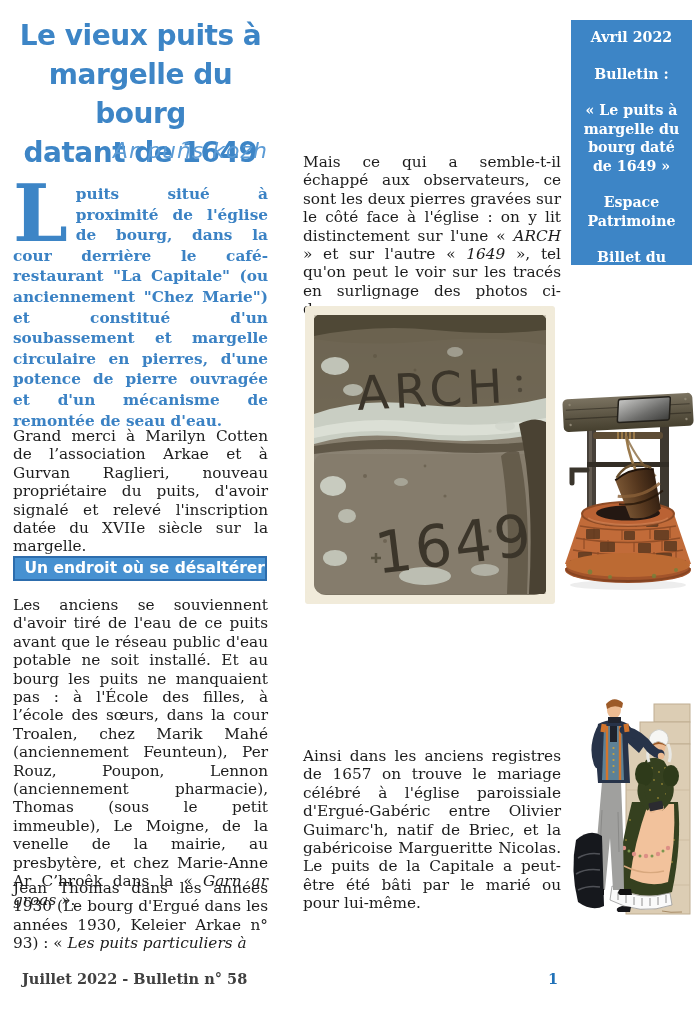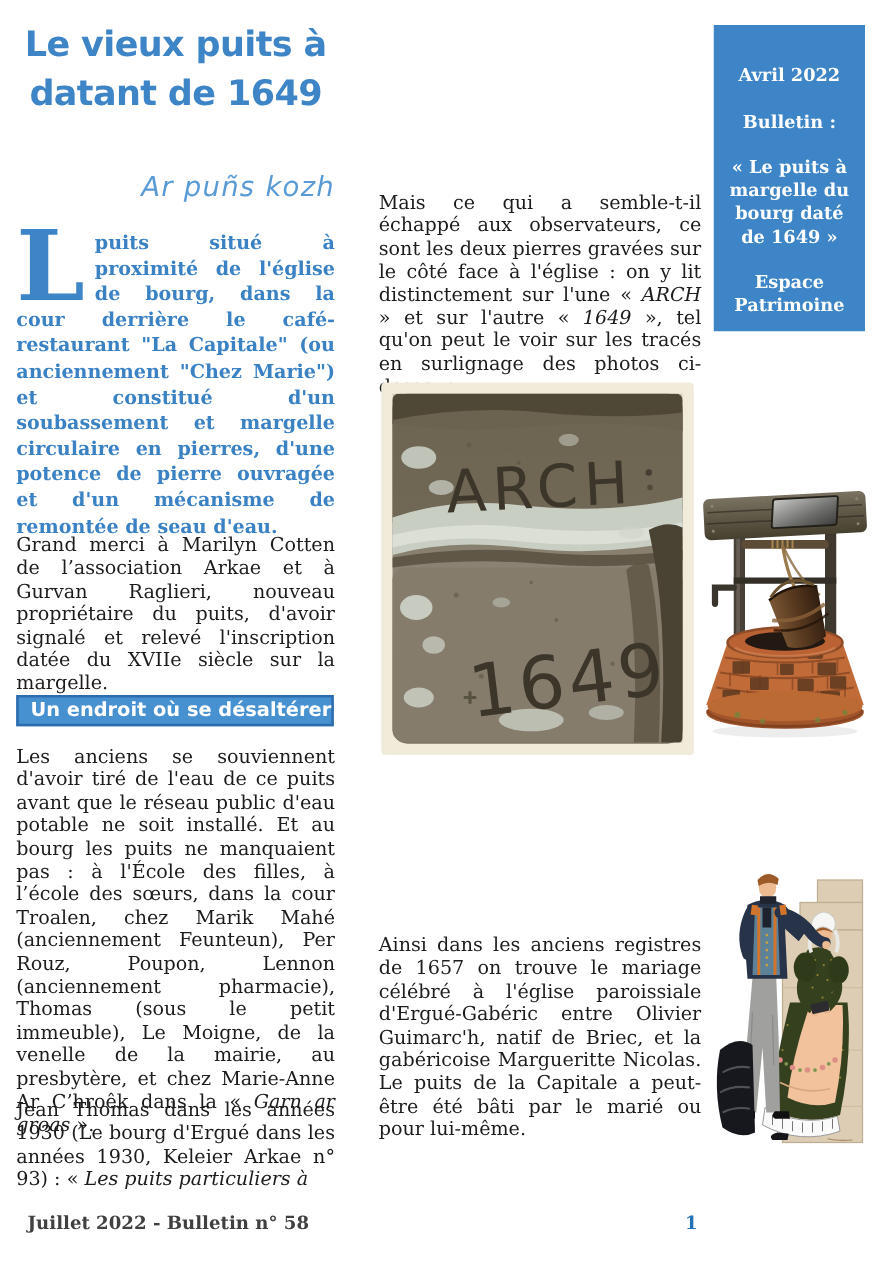--- a/index.html
+++ b/index.html
@@ -27,39 +27,40 @@
 
   
   #quoteCont{left:303px;top:10px;width:258px;font-style:italic;}
   #obs{left:303px;top:153px;width:258px;}
   #photo{left:305px;top:306px;width:250px;height:298px;}
   #hyp{left:303px;top:624px;width:258px;}
   #marriage{left:303px;top:747px;width:258px;}
 
   
   #bluebox{left:571px;top:20px;width:121px;height:245px;background:#3d85c6;
-         box-sizing:border-box;padding:32px 7px 0 7px;}
+         box-sizing:border-box;padding:8px 7px 0 7px;}
   #bluebox p{text-align:center;color:#ffffff;font-weight:bold;font-size:14.2px;
          line-height:18.5px;margin:0 0 18px 0;}
   #well{left:560px;top:372px;width:137px;height:222px;}
   #couple{left:562px;top:690px;width:136px;height:232px;}
 
   
   #footerLeft{left:22px;top:970px;font-weight:bold;color:#404040;font-size:14.5px;}
   #pageNum{left:548px;top:970px;font-weight:bold;color:#2172b8;font-size:14.5px;}
 
   svg{display:block;width:100%;height:100%;}
 </style>
 </head>
 <body>
 
 <div class="page">
 
   <div class="abs" id="title">
     <div>Le vieux puits à</div>
+    <div>margelle du bourg</div>
     <div>datant de 1649</div>
   </div>
 
   <div class="abs" id="subtitle">Ar puñs kozh</div>
 
   <p class="abs" id="intro"><span class="dropcap">L</span><span>puits situé à proximité de l'église de bourg, dans la cour derrière le café-restaurant "La Capitale" (ou anciennement "Chez Marie") et constitué d'un soubassement et margelle circulaire en pierres, d'une potence de pierre ouvragée et d'un mécanisme de remontée de seau d'eau.</span></p>
 
   <p class="abs" id="thanks">Grand merci à Marilyn Cotten de l’association Arkae et à Gurvan Raglieri, nouveau propriétaire du puits, d'avoir signalé et relevé l'inscription datée du XVIIe siècle sur la margelle.</p>
 
   <div class="abs" id="banner">Un endroit où se désaltérer</div>

